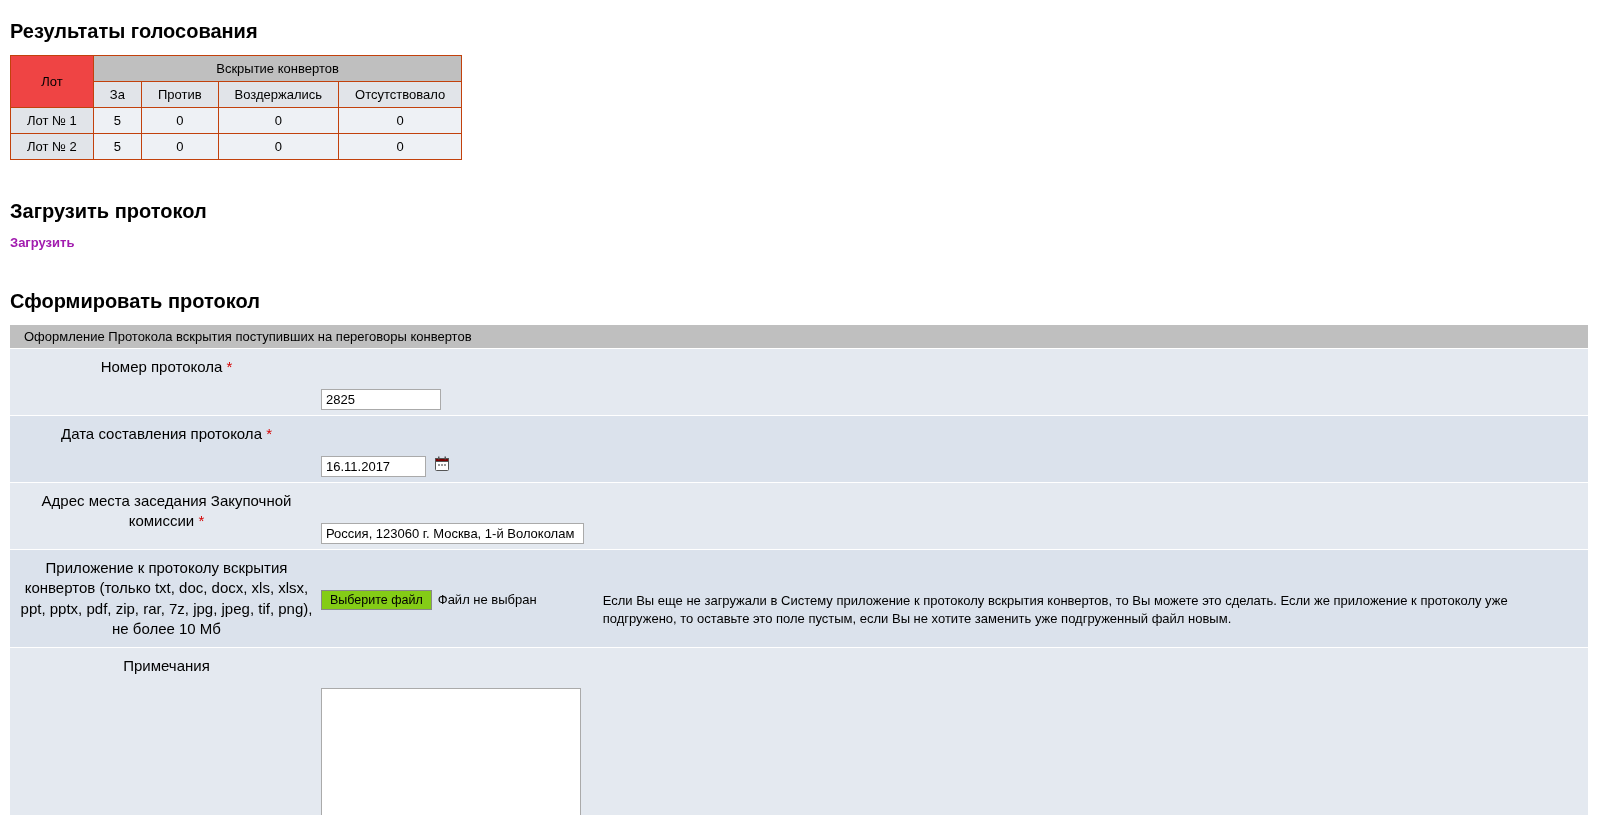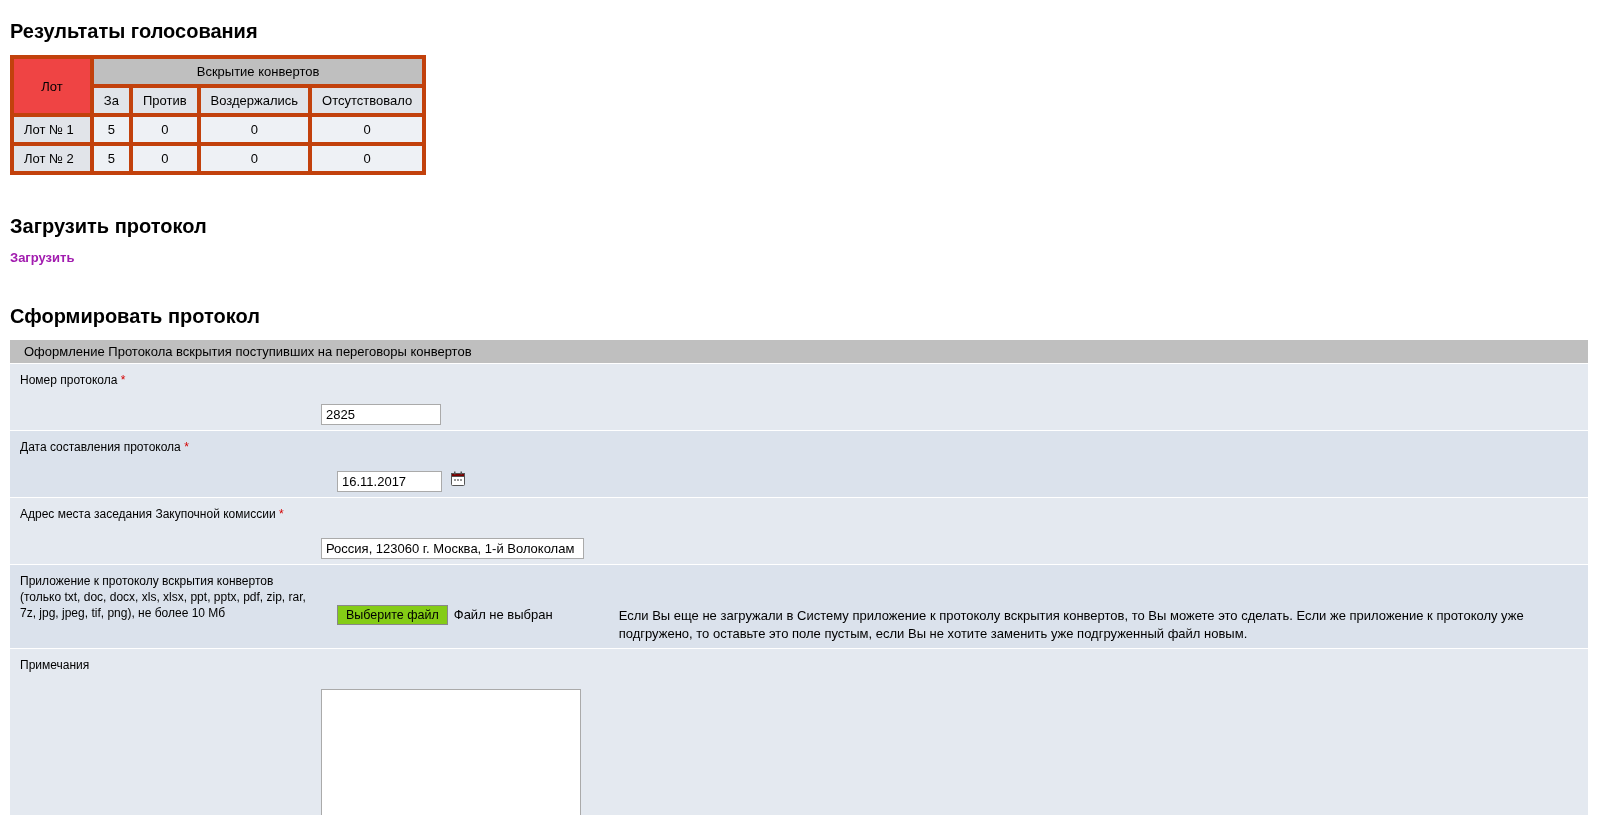--- a/index.html
+++ b/index.html
@@ -16,22 +16,22 @@
     font-weight: bold;
     margin: 10px 0 12px 0;
   }
   
   .vote-table {
     border-collapse: collapse;
     font-size: 13px;
   }
   .vote-table th,
   .vote-table td {
-    border: 4px solid #c2410c;
-    padding: 5px 10px;
+    border: 1px solid #c2410c;
+    padding: 5px 16px;
     text-align: center;
     font-weight: normal;
   }
   .vote-table thead th {
     background: #bfbfbf;
   }
   .vote-table thead tr.subhead th {
     background: #e1e4e9;
   }
   .vote-table td.lot-col {
@@ -66,27 +66,26 @@
   }
   .form-row {
     display: flex;
     align-items: flex-start;
     background: #e4e9f0;
     padding: 5px 6px;
     border-top: 1px solid #fff;
   }
   .form-row.alt {
     background: #dbe2ec;
-    gap: 16px;
   }
   .form-label {
     width: 305px;
-    text-align: left;
+    text-align: center;
     padding: 3px 8px 3px 4px;
-    font-size: 12px;
+    font-size: 15px;
     line-height: 1.35;
   }
   .req { color: #d40000; }
   .form-field {
     flex: 1;
     display: flex;
     align-items: flex-start;
     gap: 6px;
     margin-top: 35px;
   }

